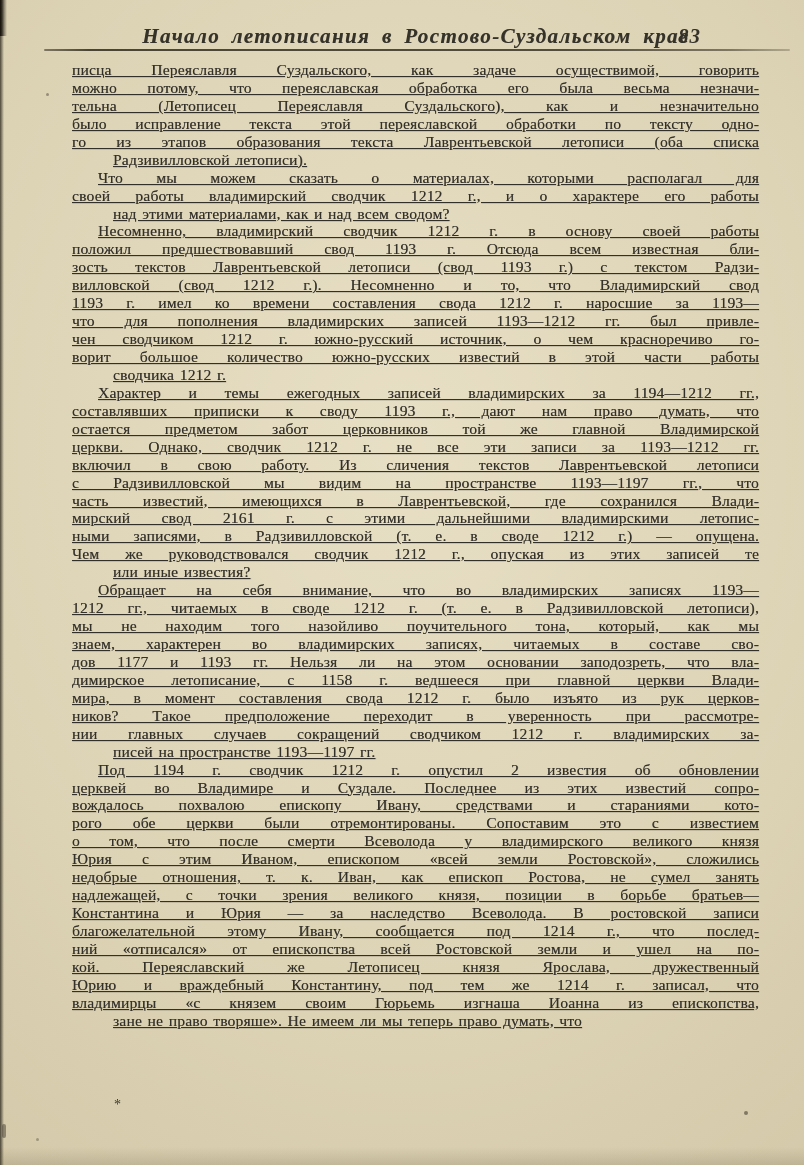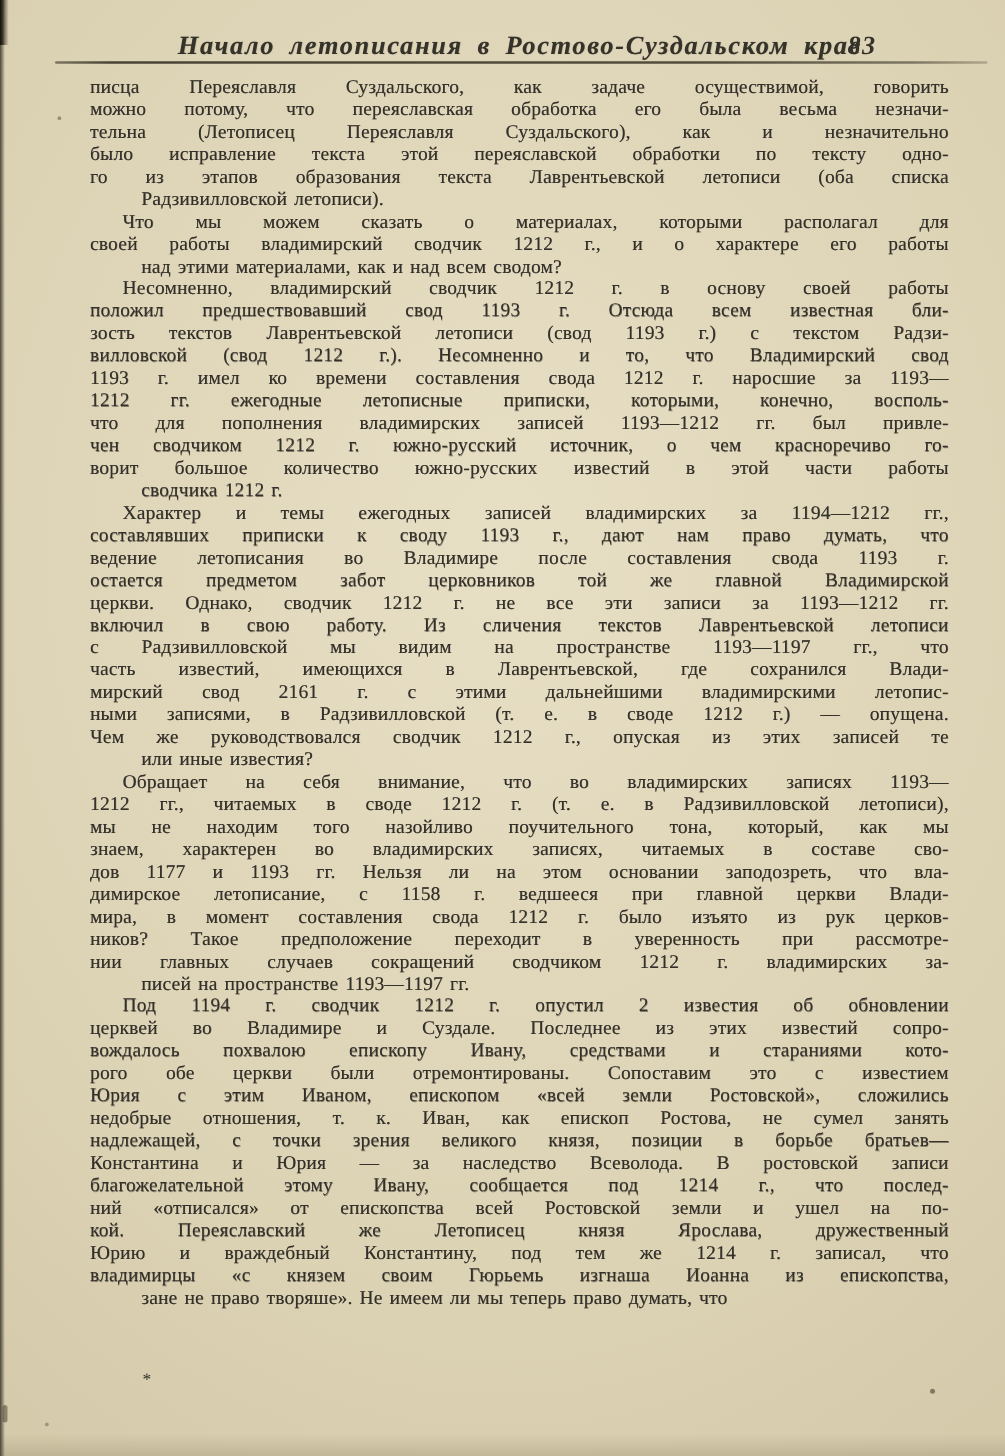--- a/index.html
+++ b/index.html
@@ -66,20 +66,21 @@
   .para { margin:0; padding:0; }
   .line {
     height:17.95px; line-height:17.95px;
     letter-spacing:.2px; word-spacing:1.5px;
     text-align:justify;
     text-align-last:justify;
     -moz-text-align-last:justify;
     white-space:nowrap; 
     white-space:normal;
     overflow:visible;
+    text-decoration:underline;
   }
   .line.last { text-align-last:left;margin-left:41px; -moz-text-align-last:left; }
   .para.indent .line:first-child { text-indent:26px; }
 
   .sig-mark {
     position:absolute; left:114px; top:1097px;
     font-size:14px; color:#3a372e;
   }
 
   
@@ -117,30 +118,28 @@
         <div class="line">Что мы можем сказать о материалах, которыми располагал для</div>
         <div class="line">своей работы владимирский сводчик 1212 г., и о характере его работы</div>
         <div class="line last">над этими материалами, как и над всем сводом?</div>
       </div>
       <div class="para indent">
         <div class="line">Несомненно, владимирский сводчик 1212 г. в основу своей работы</div>
         <div class="line">положил предшествовавший свод 1193 г. Отсюда всем известная бли-</div>
         <div class="line">зость текстов Лаврентьевской летописи (свод 1193 г.) с текстом Радзи-</div>
         <div class="line">вилловской (свод 1212 г.). Несомненно и то, что Владимирский свод</div>
         <div class="line">1193 г. имел ко времени составления свода 1212 г. наросшие за 1193—</div>
-        <div class="line">1212 гг. ежегодные летописные приписки, которыми, конечно, восполь-</div>
         <div class="line">что для пополнения владимирских записей 1193—1212 гг. был привле-</div>
         <div class="line">чен сводчиком 1212 г. южно-русский источник, о чем красноречиво го-</div>
         <div class="line">ворит большое количество южно-русских известий в этой части работы</div>
         <div class="line last">сводчика 1212 г.</div>
       </div>
       <div class="para indent">
         <div class="line">Характер и темы ежегодных записей владимирских за 1194—1212 гг.,</div>
         <div class="line">составлявших приписки к своду 1193 г., дают нам право думать, что</div>
-        <div class="line">ведение летописания во Владимире после составления свода 1193 г.</div>
         <div class="line">остается предметом забот церковников той же главной Владимирской</div>
         <div class="line">церкви. Однако, сводчик 1212 г. не все эти записи за 1193—1212 гг.</div>
         <div class="line">включил в свою работу. Из сличения текстов Лаврентьевской летописи</div>
         <div class="line">с Радзивилловской мы видим на пространстве 1193—1197 гг., что</div>
         <div class="line">часть известий, имеющихся в Лаврентьевской, где сохранился Влади-</div>
         <div class="line">мирский свод 2161 г. с этими дальнейшими владимирскими летопис-</div>
         <div class="line">ными записями, в Радзивилловской (т. е. в своде 1212 г.) — опущена.</div>
         <div class="line">Чем же руководствовался сводчик 1212 г., опуская из этих записей те</div>
         <div class="line last">или иные известия?</div>
       </div>
@@ -154,20 +153,21 @@
         <div class="line">мира, в момент составления свода 1212 г. было изъято из рук церков-</div>
         <div class="line">ников? Такое предположение переходит в уверенность при рассмотре-</div>
         <div class="line">нии главных случаев сокращений сводчиком 1212 г. владимирских за-</div>
         <div class="line last">писей на пространстве 1193—1197 гг.</div>
       </div>
       <div class="para indent">
         <div class="line">Под 1194 г. сводчик 1212 г. опустил 2 известия об обновлении</div>
         <div class="line">церквей во Владимире и Суздале. Последнее из этих известий сопро-</div>
         <div class="line">вождалось похвалою епископу Ивану, средствами и стараниями кото-</div>
         <div class="line">рого обе церкви были отремонтированы. Сопоставим это с известием</div>
+        <div class="line">о том, что после смерти Всеволода у владимирского великого князя</div>
         <div class="line">Юрия с этим Иваном, епископом «всей земли Ростовской», сложились</div>
         <div class="line">недобрые отношения, т. к. Иван, как епископ Ростова, не сумел занять</div>
         <div class="line">надлежащей, с точки зрения великого князя, позиции в борьбе братьев—</div>
         <div class="line">Константина и Юрия — за наследство Всеволода. В ростовской записи</div>
         <div class="line">благожелательной этому Ивану, сообщается под 1214 г., что послед-</div>
         <div class="line">ний «отписался» от епископства всей Ростовской земли и ушел на по-</div>
         <div class="line">кой. Переяславский же Летописец князя Ярослава, дружественный</div>
         <div class="line">Юрию и враждебный Константину, под тем же 1214 г. записал, что</div>
         <div class="line">владимирцы «с князем своим Гюрьемь изгнаша Иоанна из епископства,</div>
         <div class="line last">зане не право творяше». Не имеем ли мы теперь право думать, что</div>

